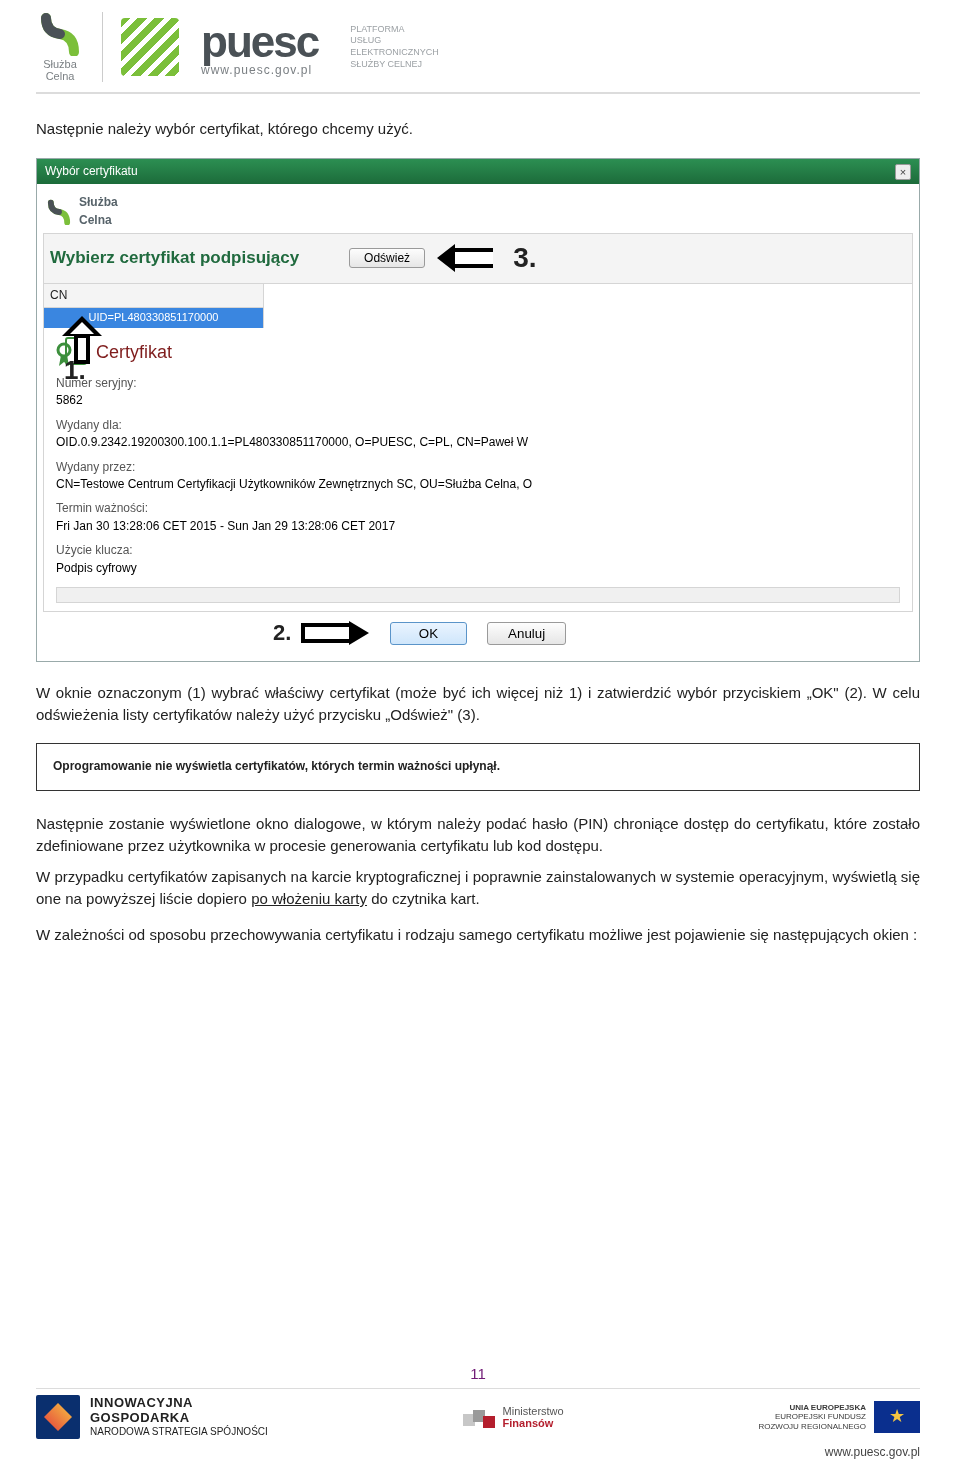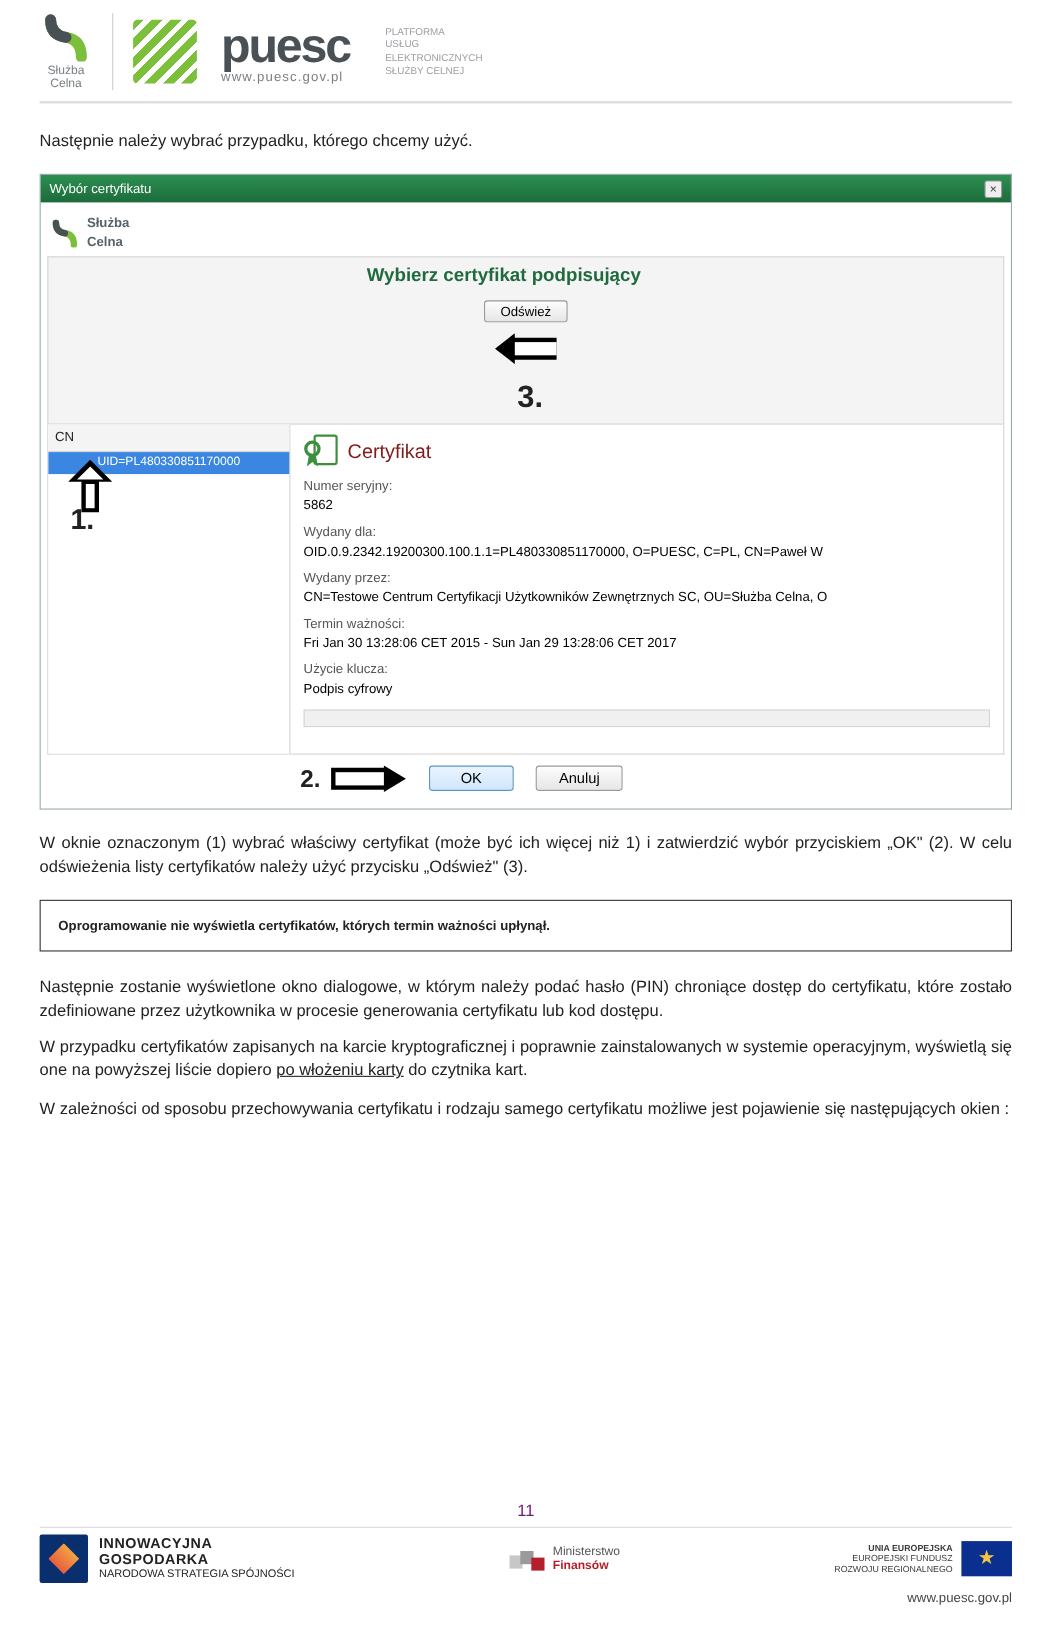--- a/index.html
+++ b/index.html
@@ -42,25 +42,25 @@
 
   
   .dlg-wrap { margin: 18px 0 20px; }
   .dlg { border:1px solid #9aa; background:#fff; font-size:12px; }
   .dlg-title { background: linear-gradient(#2c8f52,#1c6b3a); color:#fff; padding:4px 8px; display:flex; justify-content:space-between; align-items:center; }
   .dlg-x { width:16px; height:16px; background:#eee; color:#444; text-align:center; line-height:14px; border:1px solid #999; border-radius:2px; font-size:11px;}
   .dlg-body { padding:6px; }
   .dlg-logo-row { display:flex; align-items:center; gap:6px; background:#fff; padding:4px 2px;}
   .dlg-logo-row svg { display:block; }
   .dlg-logo-text { font-size:12px; color:#57636a; font-weight:bold;}
-  .dlg-sub { background:#f4f4f4; padding:4px 6px; display:flex; align-items:center; gap:10px; border:1px solid #d5d5d5;flex-direction:column;}
+  .dlg-sub { background:#f4f4f4; padding:4px 6px; display:flex; align-items:center; gap:10px; border:1px solid #d5d5d5;}
   .dlg-sub h3 { font-size:17px; color:#206a3e; font-weight:bold; flex:0 0 auto; margin-right:40px;}
   .dlg-btn { background:linear-gradient(#fdfdfd,#e6e6e6); border:1px solid #9a9a9a; padding:2px 14px; border-radius:3px; font-size:12px;}
   .arrow3 { font-size:28px; font-weight:bold; margin-left:8px;}
-  .dlg-cols { display:flex; border:1px solid #d5d5d5; border-top:none; min-height:300px;}
+  .dlg-cols { display:flex; border:1px solid #d5d5d5; border-top:none; min-height:300px;flex-direction:column;}
   .dlg-left { width:220px; border-right:1px solid #d5d5d5; background:#fff; position:relative;}
   .dlg-left .cn { background:#f4f4f4; border-bottom:1px solid #d5d5d5; padding:3px 6px; font-size:12px;}
   .dlg-left .uid { background:#3a86e0; color:#fff; padding:2px 4px; font-size:11px;text-align:center;}
   .arrow1 { position:absolute; top:68px; left:20px; font-size:26px; font-weight:bold; }
   .arrow1-svg { position:absolute; top:32px; left:18px; }
   .dlg-right { flex:1; padding:8px 12px; font-size:12px; color:#2b2b2b; overflow:hidden;}
   .cert-head { display:flex; align-items:center; gap:8px; margin-bottom:6px;}
   .cert-head-txt { font-size:18px; font-weight:normal; color:#7f1d1d;}
   .field-lbl { margin-top:7px; color:#555;}
   .field-val { color:#000;}
@@ -110,21 +110,21 @@
     <div>PLATFORMA</div>
     <div>USŁUG</div>
     <div>ELEKTRONICZNYCH</div>
     <div>SŁUŻBY CELNEJ</div>
   </div>
 </div>
 <div class="hdr-line"></div>
 
 <div class="main">
 
-  <p>Następnie należy wybrać przypadku, którego chcemy użyć.</p>
+  <p>Następnie należy wybór certyfikat, którego chcemy użyć.</p>
 
   <div class="dlg-wrap">
     <div class="dlg">
       <div class="dlg-title">
         <span>Wybór certyfikatu</span>
         <span class="dlg-x">×</span>
       </div>
       <div class="dlg-body">
         <div class="dlg-logo-row">
           <svg width="28" height="26" viewBox="0 0 48 44">

